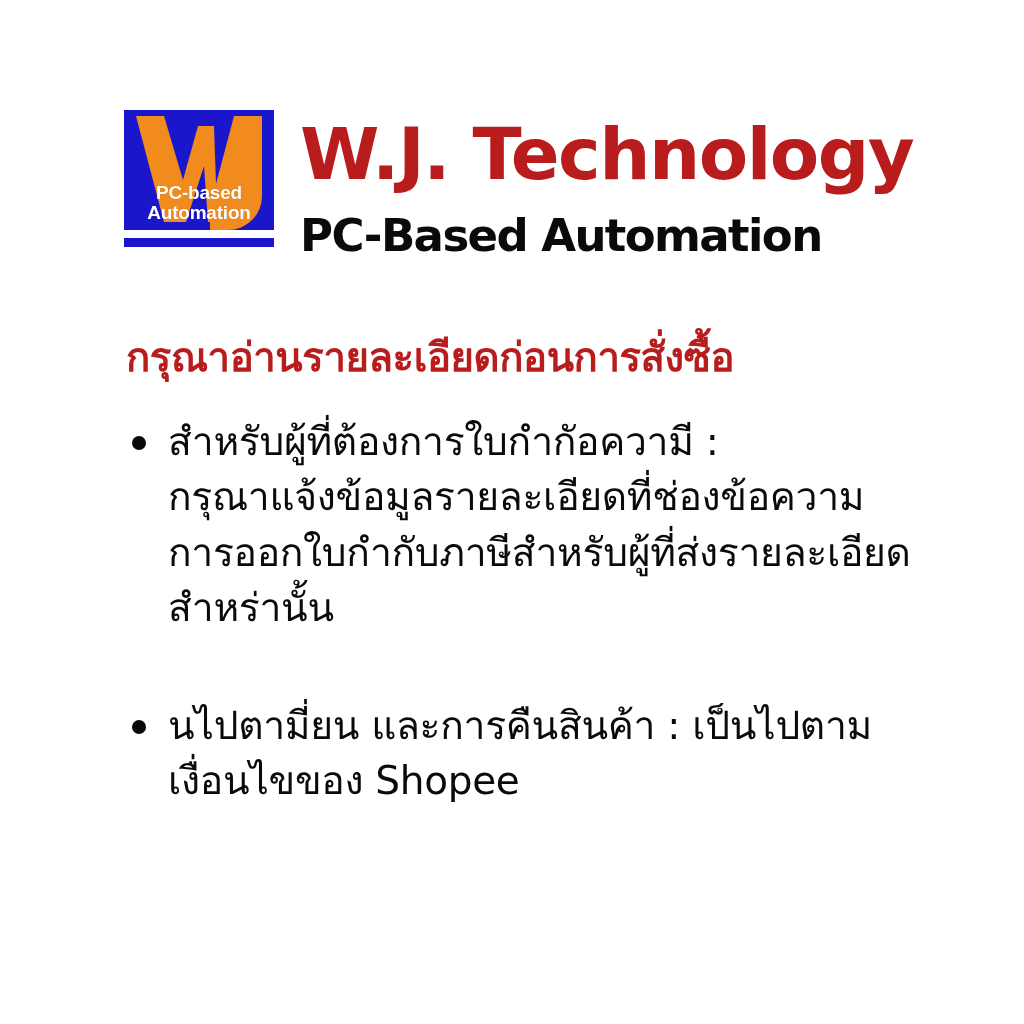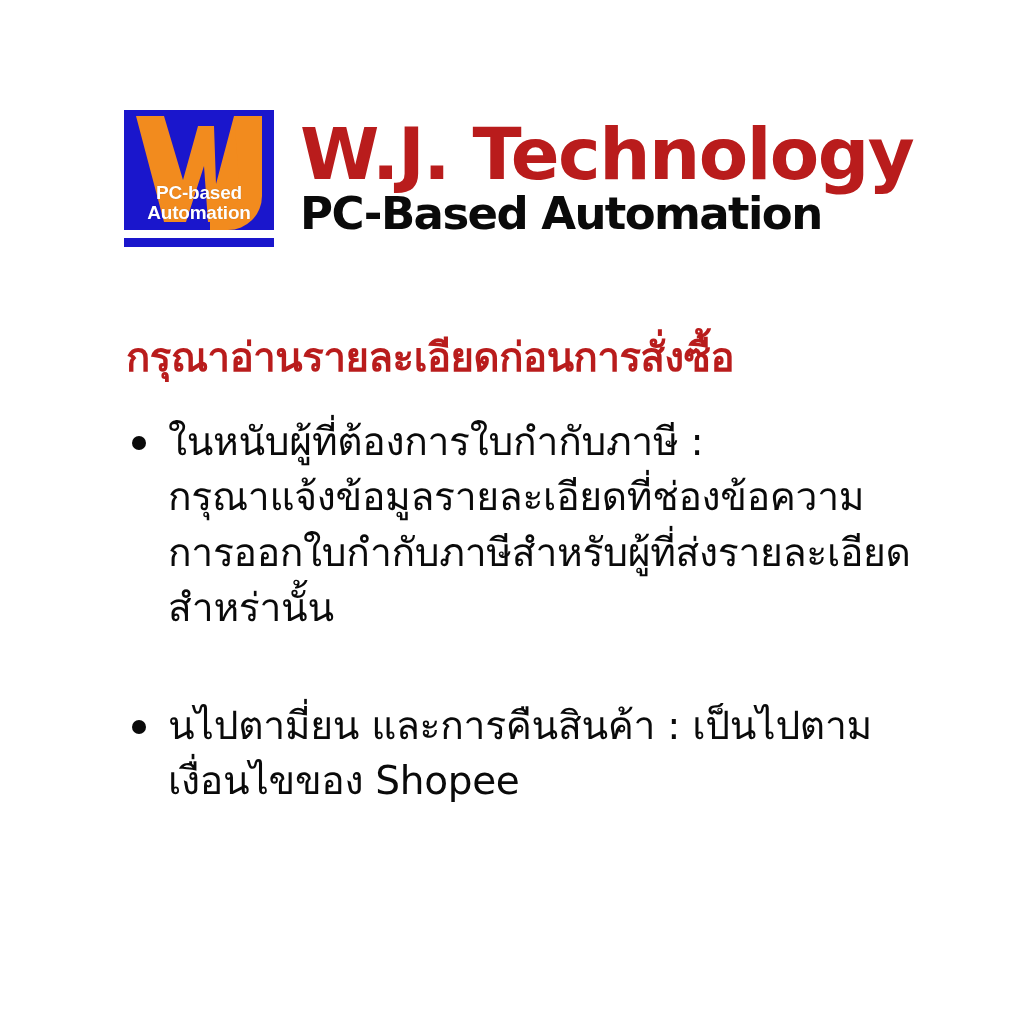--- a/index.html
+++ b/index.html
@@ -88,21 +88,21 @@
     font-family: "DejaVu Sans", "Liberation Sans", sans-serif;
     font-weight: bold;
     font-size: 72px;
     line-height: 1.02;
     letter-spacing: -1.5px;
     color: #b91c1c;
     white-space: nowrap;
   }
 
   .brand-tagline {
-    margin-top: 0;
+    margin-top: 22px;
     font-family: "DejaVu Sans", "Liberation Sans", sans-serif;
     font-weight: bold;
     font-size: 45px;
     line-height: 1.02;
     letter-spacing: -1.6px;
     color: #0a0a0a;
     white-space: nowrap;
   }
 
   
@@ -186,21 +186,21 @@
   </div>
 
   <div class="notice">
 
     <h1 class="notice-heading">กรุณาอ่านรายละเอียดก่อนการสั่งซื้อ</h1>
 
     <ul class="bullet-list">
 
       <li class="bullet-item">
         <span class="bullet-dot"></span>
-        <span class="bullet-line">ในหนับผู้ที่ต้องการใบกำกับภาษี :</span>
+        <span class="bullet-line">สำหรับผู้ที่ต้องการใบกำกัอความี :</span>
         <span class="bullet-line">กรุณาแจ้งข้อมูลรายละเอียดที่ช่องข้อความ</span>
         <span class="bullet-line">การออกใบกำกับภาษีสำหรับผู้ที่ส่งรายละเอียด</span>
         <span class="bullet-line">สำหร่านั้น</span>
       </li>
 
       <li class="bullet-item">
         <span class="bullet-dot"></span>
         <span class="bullet-line">นไปตามี่ยน และการคืนสินค้า : เป็นไปตาม</span>
         <span class="bullet-line">เงื่อนไขของ Shopee</span>
       </li>

